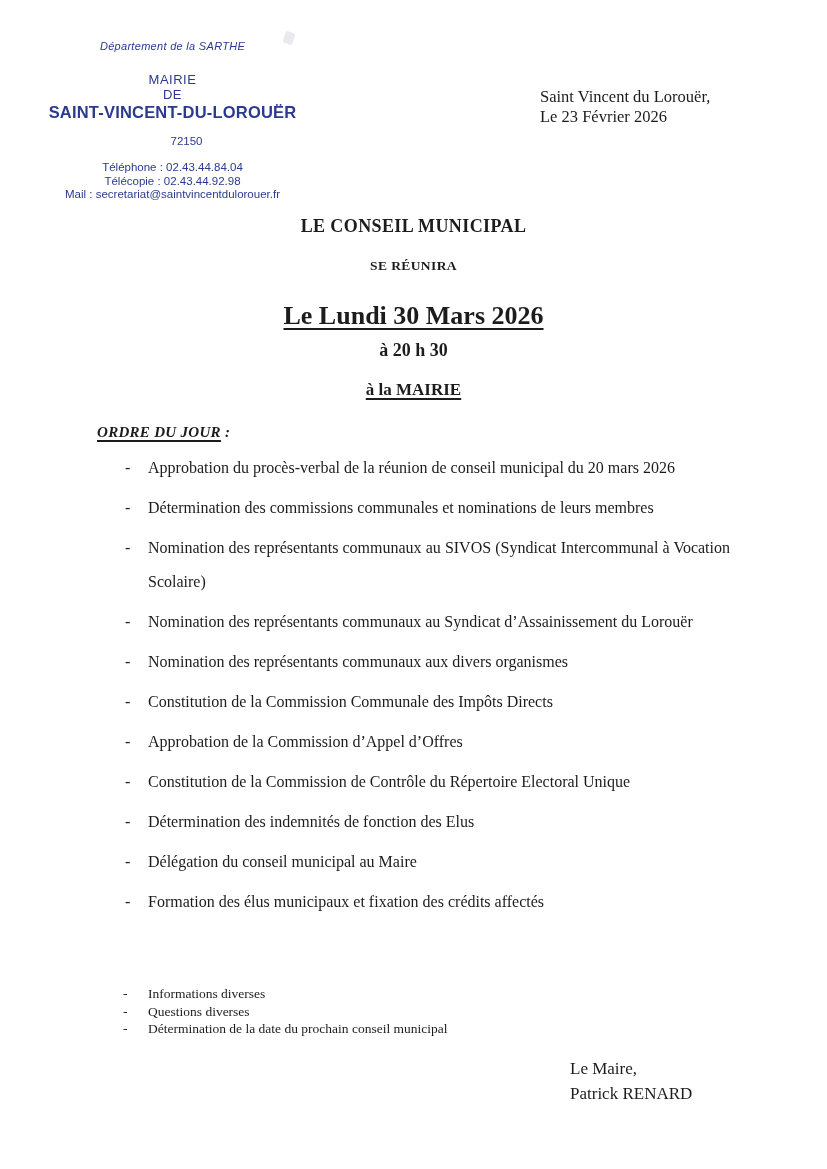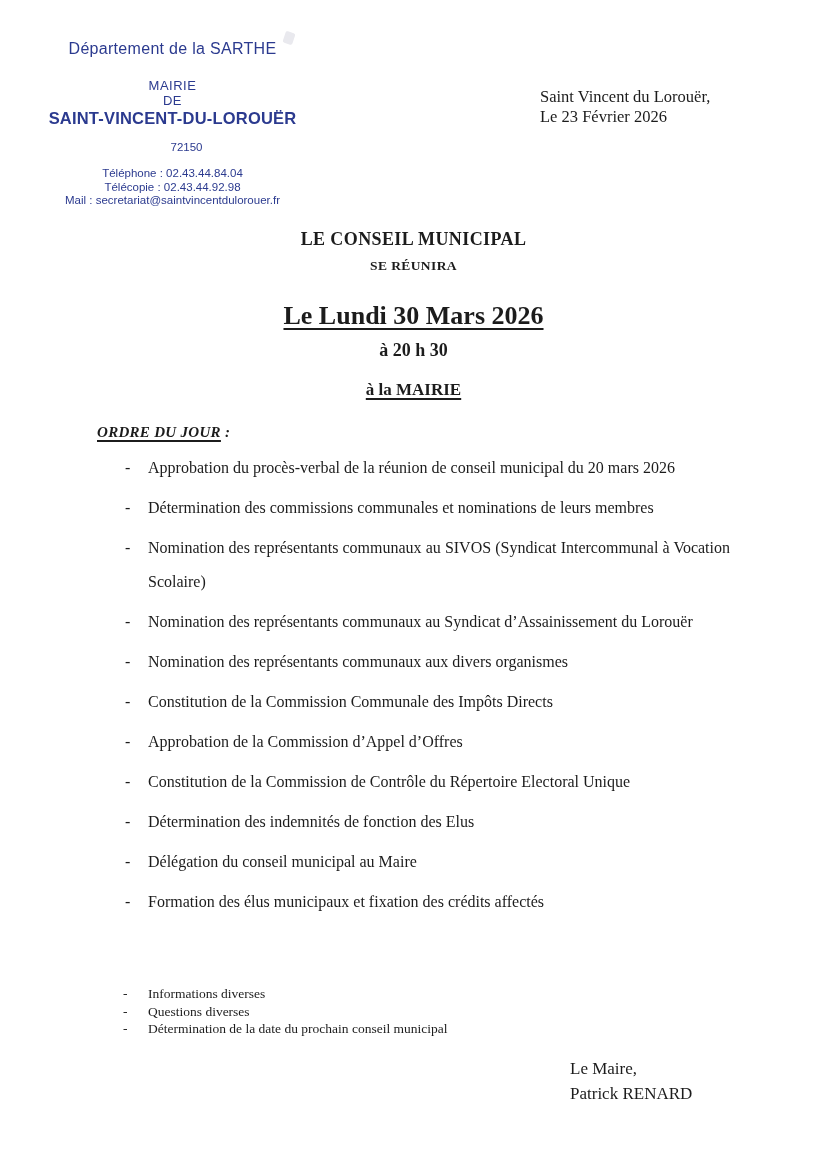--- a/index.html
+++ b/index.html
@@ -15,21 +15,21 @@
 
   
   .letterhead {
     position: absolute;
     top: 40px; left: 0;
     width: 345px;
     text-align: center;
     color: #2b3a8f;
     font-family: "Liberation Sans", sans-serif;
   }
-  .lh-dept { font-size: 16px; letter-spacing: 0.3px; margin-bottom: 17px; }
+  .lh-dept { font-size: 11px; letter-spacing: 0.3px; margin-bottom: 17px; font-style: italic; }
   .lh-mairie { font-size: 13px; line-height: 15px; letter-spacing: 0.5px; margin-top: 20px; }
   .lh-city { font-size: 16.5px; font-weight: bold; letter-spacing: 0.2px; margin: 1px 0 12px; }
   .lh-addr, .lh-postal { font-size: 11.5px; line-height: 14px; }
   .lh-postal { margin-bottom: 13px; padding-left: 28px; }
   .lh-contact { font-size: 11.5px; line-height: 13.5px; }
 
   .scan-artifact {
     position: absolute;
     top: 32px; left: 284px;
     width: 10px; height: 12px;
@@ -41,21 +41,21 @@
   
   .dateline {
     position: absolute;
     top: 87px; left: 540px;
     font-size: 16.5px;
     line-height: 19.5px;
   }
 
   
   .center-line { position: absolute; left: 0; width: 100%; text-align: center; }
-  .title    { top: 216px; font-size: 18px; font-weight: bold; letter-spacing: 0.4px; margin-top: 13px; }
+  .title    { top: 216px; font-size: 18px; font-weight: bold; letter-spacing: 0.4px; }
   .subtitle { top: 258px; font-size: 13.5px; font-weight: bold; letter-spacing: 0.4px; }
   .meeting-date {
     top: 301px; font-size: 26px; font-weight: bold; 
   }
   .meeting-date .u { text-decoration: underline; text-underline-offset: 4px; text-decoration-thickness: 2px; }
   .meeting-time { top: 340px; font-size: 18px; font-weight: bold; }
   .meeting-place { top: 380px; font-size: 17px; font-weight: bold; }
   .meeting-place .u { text-decoration: underline; text-underline-offset: 3px; text-decoration-thickness: 1.5px; }
 
   

